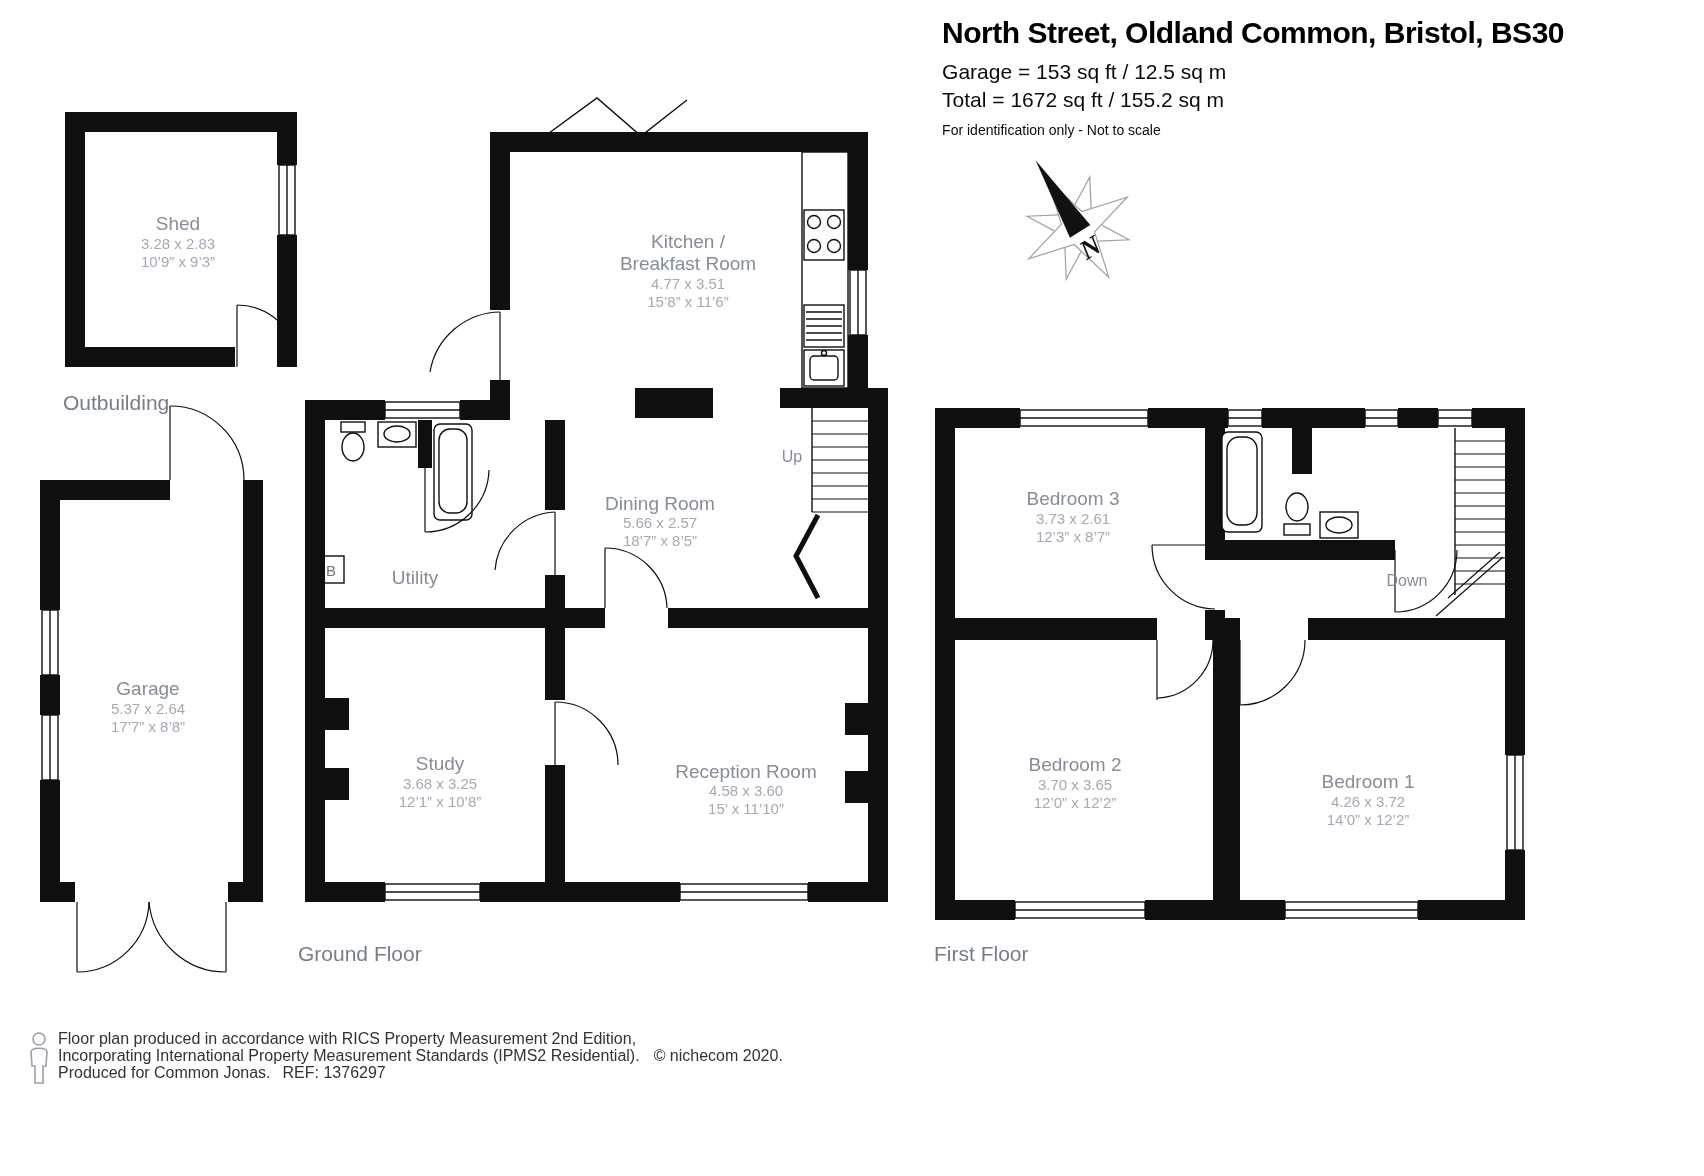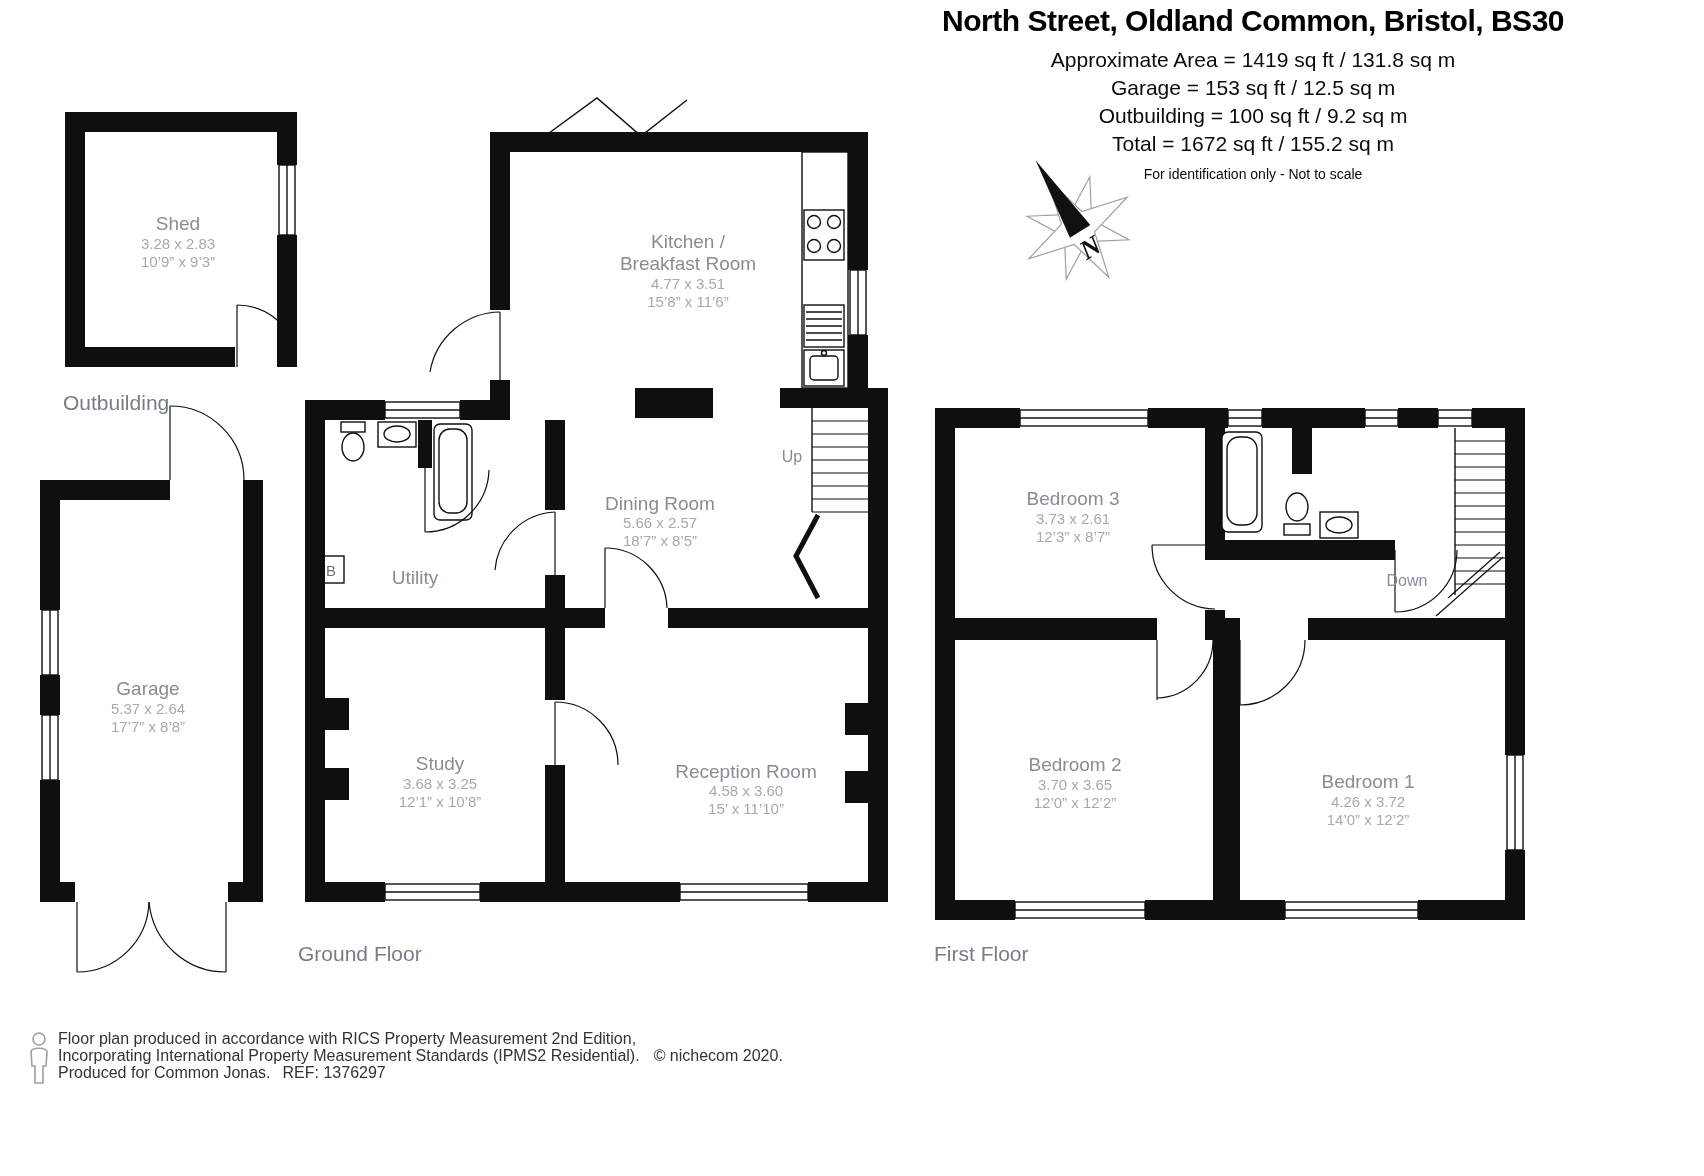--- a/index.html
+++ b/index.html
@@ -1,21 +1,21 @@
 <!DOCTYPE html>
 <html><head>
 <meta charset="utf-8">
 <style>
   html,body{margin:0;padding:0}
   body{
     width:1704px;height:1176px;position:relative;background:#fff;
     font-family:"Liberation Sans",sans-serif;overflow:hidden;color:#111;
   }
   
-  .header{position:absolute;top:4px;right:140px;text-align:center;z-index:5}
+  .header{position:absolute;top:16px;right:140px;text-align:left;z-index:5}
   .header h1{margin:0 0 8px 0;font-size:30px;font-weight:700;letter-spacing:-.5px;color:#000}
   .area-line{font-size:21px;line-height:28px;color:#0b0b0b}
   .disclaimer{font-size:14px;margin-top:8px;color:#0b0b0b}
   
   .footer{position:absolute;left:58px;top:1030px;z-index:5;font-size:16px;line-height:17px;color:#333}
   .f-copy{margin-left:14px;color:#333}
   .f-ref{margin-left:12px}
   .person-badge{position:absolute;left:22px;top:1030px;z-index:5}
   
   svg{position:absolute;left:0;top:0}
@@ -367,23 +367,21 @@
   <g transform="rotate(-32 1078 228)">
     <path class="compass-line" d="M 1041 191 L 1078 212 L 1115 191 L 1094 228 L 1115 265 L 1078 244 L 1041 265 L 1062 228 Z"></path>
     <path class="compass-line" d="M 1078 170 L 1090 216 L 1136 228 L 1090 240 L 1078 286 L 1066 240 L 1020 228 L 1066 216 Z"></path>
     <path d="M 1078 148 L 1090 232 L 1066 232 Z" fill="#111"></path>
     <text class="compass-n" x="1078" y="260">N</text>
   </g>
 </svg>
 
 <div class="header">
   <h1>North Street, Oldland Common, Bristol, BS30</h1>
-  <div class="area-line">Approximate Area = 1419 sq ft / 131.8 sq m</div>
   <div class="area-line">Garage = 153 sq ft / 12.5 sq m</div>
-  <div class="area-line">Outbuilding = 100 sq ft / 9.2 sq m</div>
   <div class="area-line">Total = 1672 sq ft / 155.2 sq m</div>
   <div class="disclaimer">For identification only - Not to scale</div>
 </div>
 
 <div class="person-badge">
   <svg width="34" height="56" viewBox="0 0 34 56">
     <circle cx="17" cy="9" r="6" fill="none" stroke="#9aa0a8" stroke-width="1.6"></circle>
     <path d="M9 22 C9 17 25 17 25 22 L24 36 L21 36 L21 53 L13 53 L13 36 L10 36 Z" fill="none" stroke="#9aa0a8" stroke-width="1.6"></path>
   </svg>
 </div>

